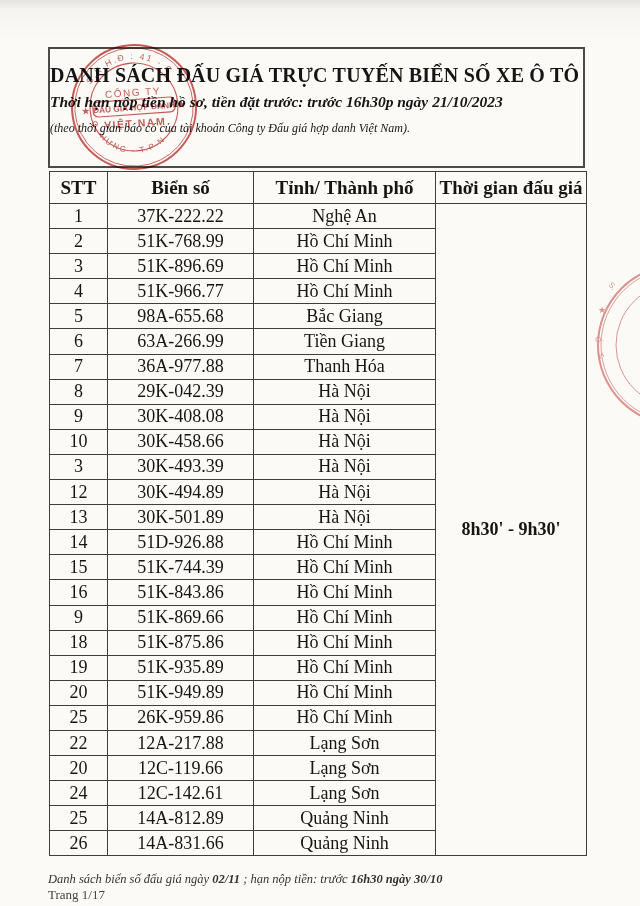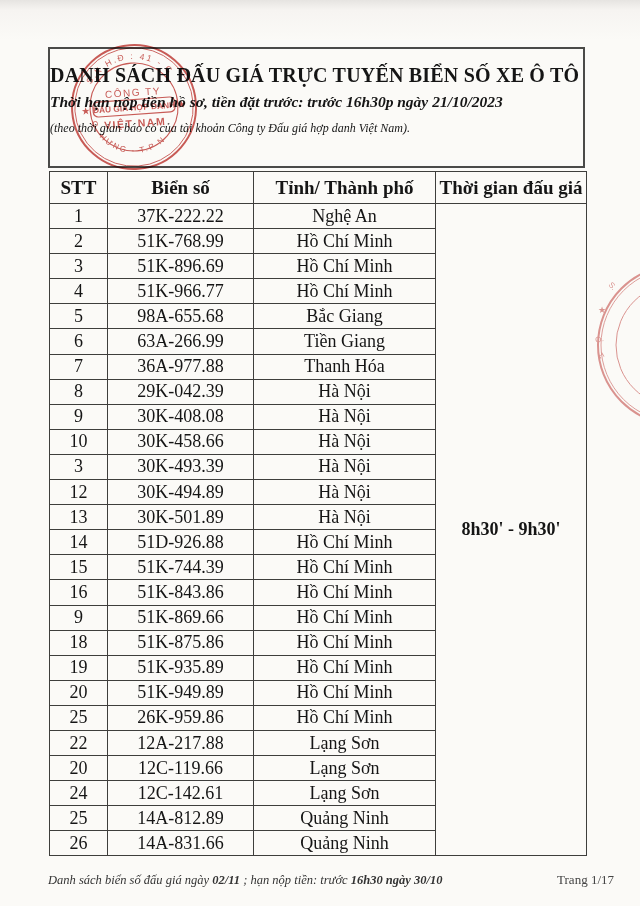--- a/index.html
+++ b/index.html
@@ -36,21 +36,21 @@
   table.plates td { font-size: 18px; height: 25.1px; padding: 0 2px; }
   col.c-stt   { width: 58px; }
   col.c-plate { width: 146px; }
   col.c-prov  { width: 182px; }
   col.c-time  { width: 151px; }
   td.time-cell { font-weight: bold; font-size: 18.5px; }
 
   
   .footer {
     position: absolute; left: 48px; right: 26px; top: 872px;
-    display: flex; justify-content: space-between; align-items: baseline;
+    display: flex; justify-content: space-between; align-items: baseline; flex-direction: column;
   }
   .footer-left { font-style: italic; font-size: 12.5px; color: #333; }
   .footer-left b { font-weight: bold; }
   .footer-page { font-size: 13px; color: #444; }
 
   
   .stamp {
     position: absolute; pointer-events: none;
     mix-blend-mode: multiply; opacity: .85;
   }

